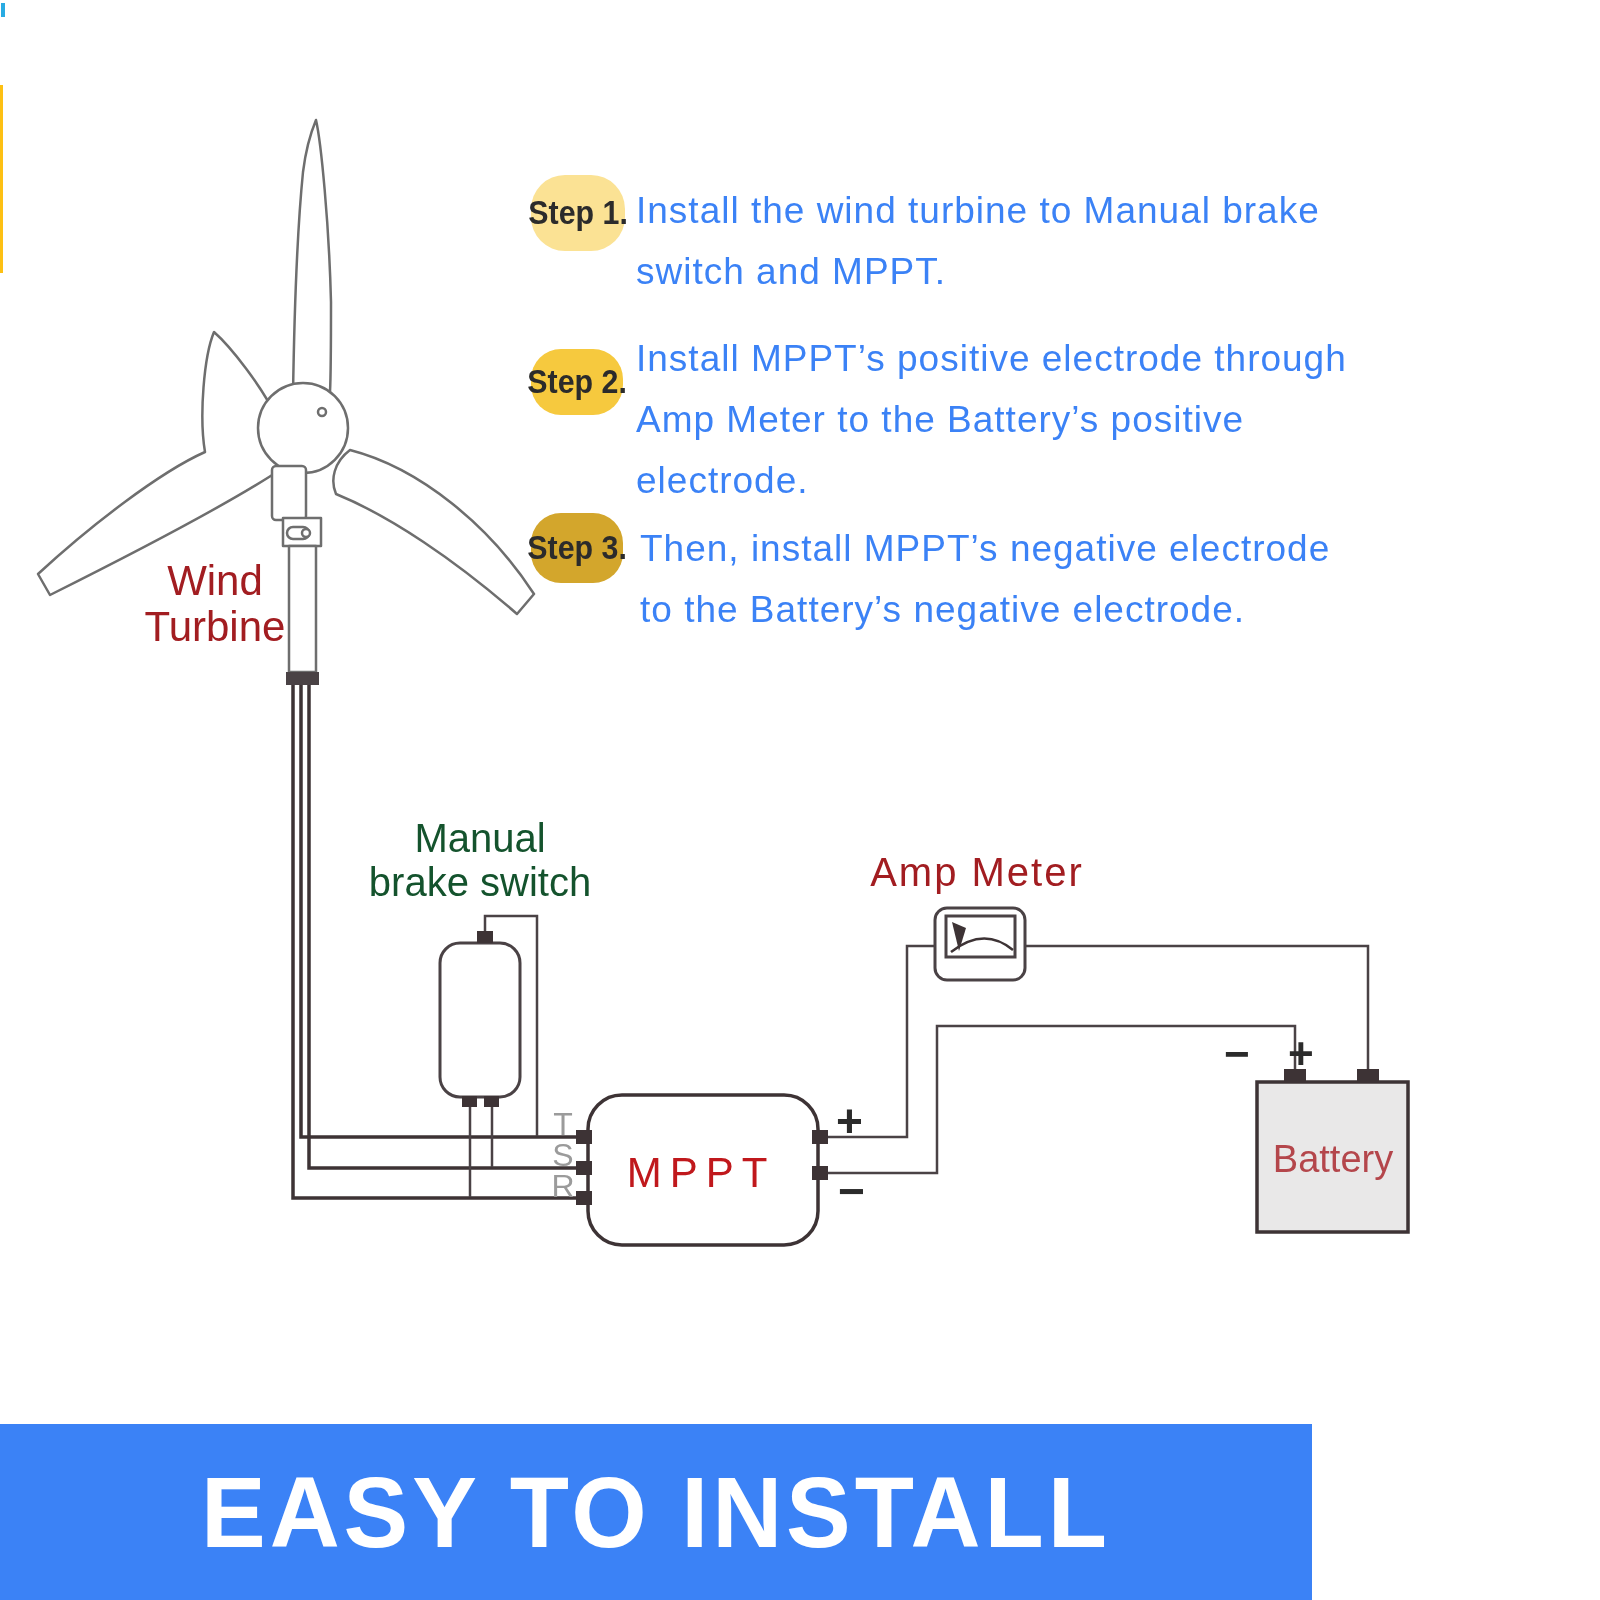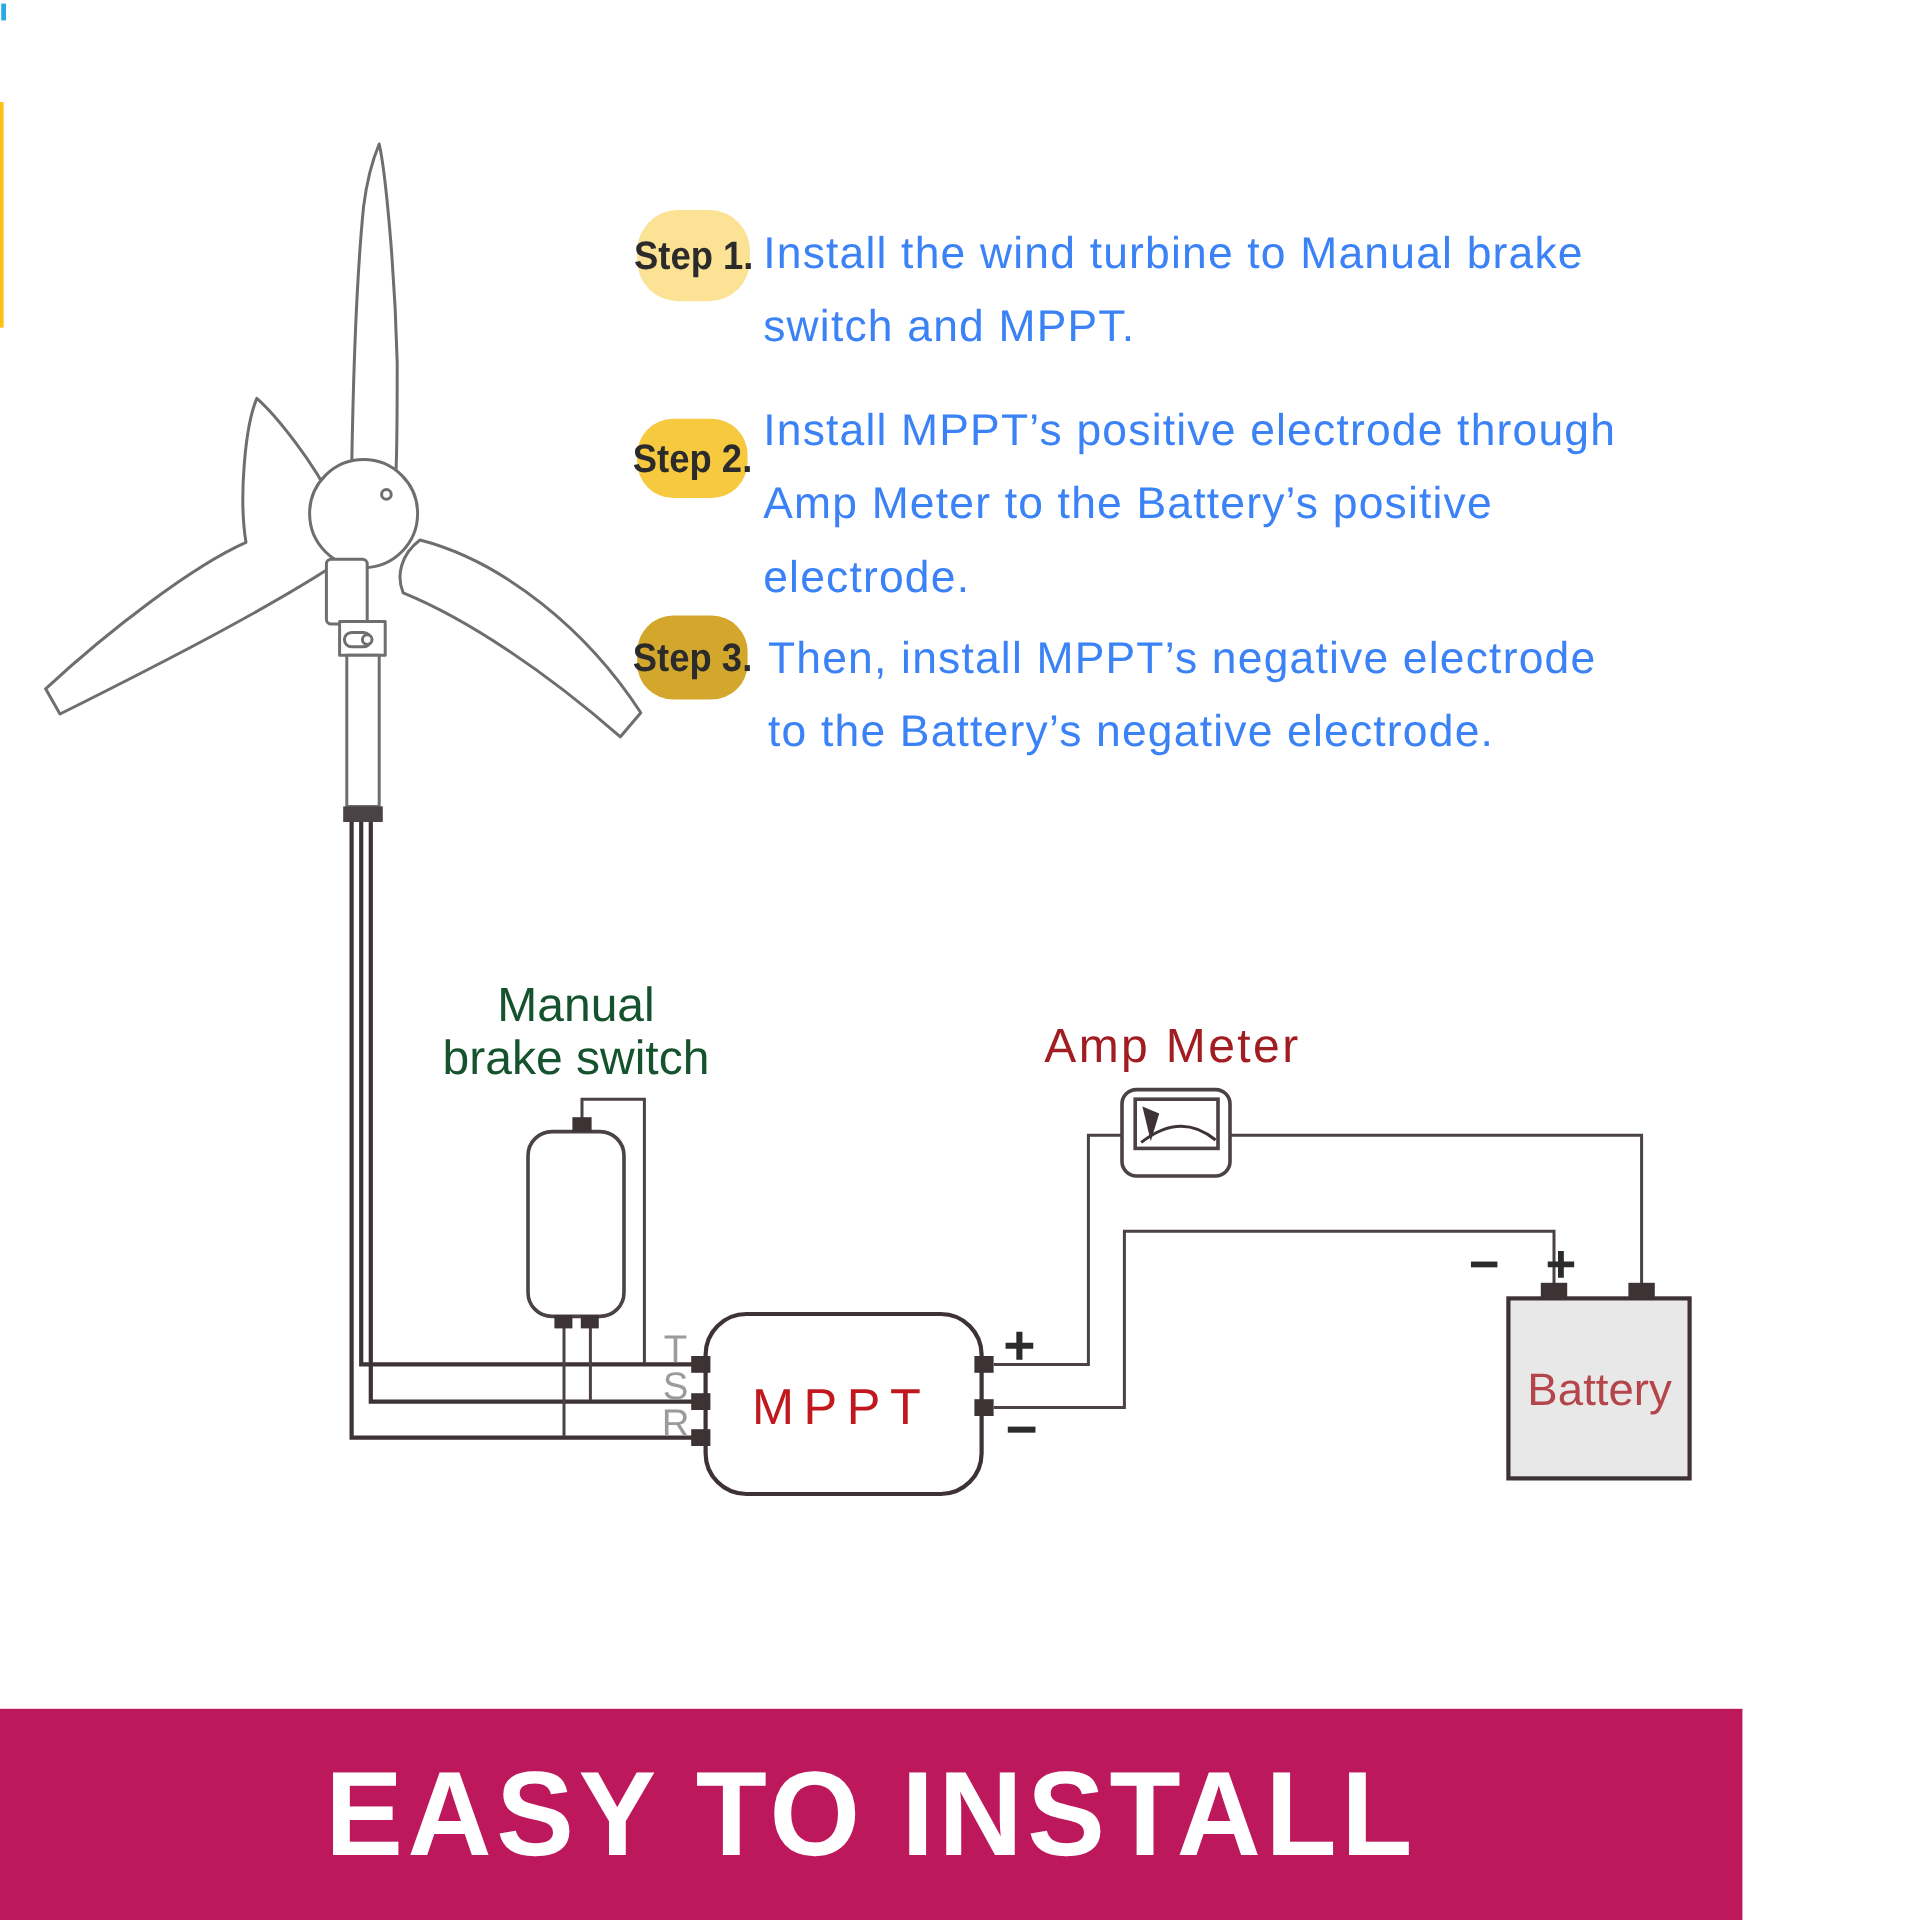--- a/index.html
+++ b/index.html
@@ -114,39 +114,41 @@
   <div class="abs step-text" style="left:636px;top:328px;">Install MPPT’s positive electrode through
 Amp Meter to the Battery’s positive
 electrode.</div>
 
   <div class="abs step-badge" style="left: 531px; top: 513px; width: 92px; height: 70px; border-radius: 30px; font-size: 33px; background-color: rgb(211, 166, 44);">
     <span>Step 3.</span>
   </div>
   <div class="abs step-text" style="left:640px;top:518px;">Then, install MPPT’s negative electrode
 to the Battery’s negative electrode.</div>
 
+  <div class="abs red-label" style="left: 95px; top: 558px; width: 240px; font-size: 42px; line-height: 46px; color: rgb(162, 29, 33);">Wind
+Turbine</div>
 
   <div class="abs red-label" style="left: 330px; top: 816px; width: 300px; font-size: 40px; line-height: 44px; color: #14532d;">Manual
 brake switch</div>
 
   <div class="abs red-label" style="left: 847px; top: 850px; width: 260px; font-size: 40px; letter-spacing: 2px; color: rgb(162, 29, 33);">Amp Meter</div>
 
   <div class="abs red-label" style="left: 601px; top: 1149px; width: 200px; font-size: 42px; letter-spacing: 8px; color: rgb(192, 24, 28);">MPPT</div>
 
   <div class="abs red-label" style="left: 1262px; top: 1138px; width: 142px; font-size: 38px; color: rgb(180, 70, 75);">Battery</div>
 
   <div class="abs terminal-letter" style="left:546px;top:1108px;width:34px;">T</div>
   <div class="abs terminal-letter" style="left:546px;top:1139px;width:34px;">S</div>
   <div class="abs terminal-letter" style="left:546px;top:1170px;width:34px;">R</div>
 
   <div class="abs sign" style="left:836px;top:1098px;font-size:46px;">+</div>
   <div class="abs sign" style="left:838px;top:1168px;font-size:46px;">−</div>
   <div class="abs sign" style="left:1224px;top:1032px;font-size:44px;">−</div>
   <div class="abs sign" style="left:1288px;top:1032px;font-size:44px;">+</div>
 
-  <div class="abs banner" style="left: 0px; top: 1424px; width: 1452px; height: 176px; background-color: #be185d;">
+  <div class="abs banner" style="left: 0px; top: 1424px; width: 1312px; height: 176px; background-color: #3b82f6;">
     <span>EASY TO INSTALL</span>
   </div>
 
   <div class="abs" style="left: 1px; top: 3px; width: 4px; height: 14px; background-color: rgb(41, 171, 226);"></div>
   <div class="abs" style="left: 0px; top: 85px; width: 3px; height: 188px; background-color: rgb(253, 192, 19);"></div>
 
 </div>
 
 </body></html>

